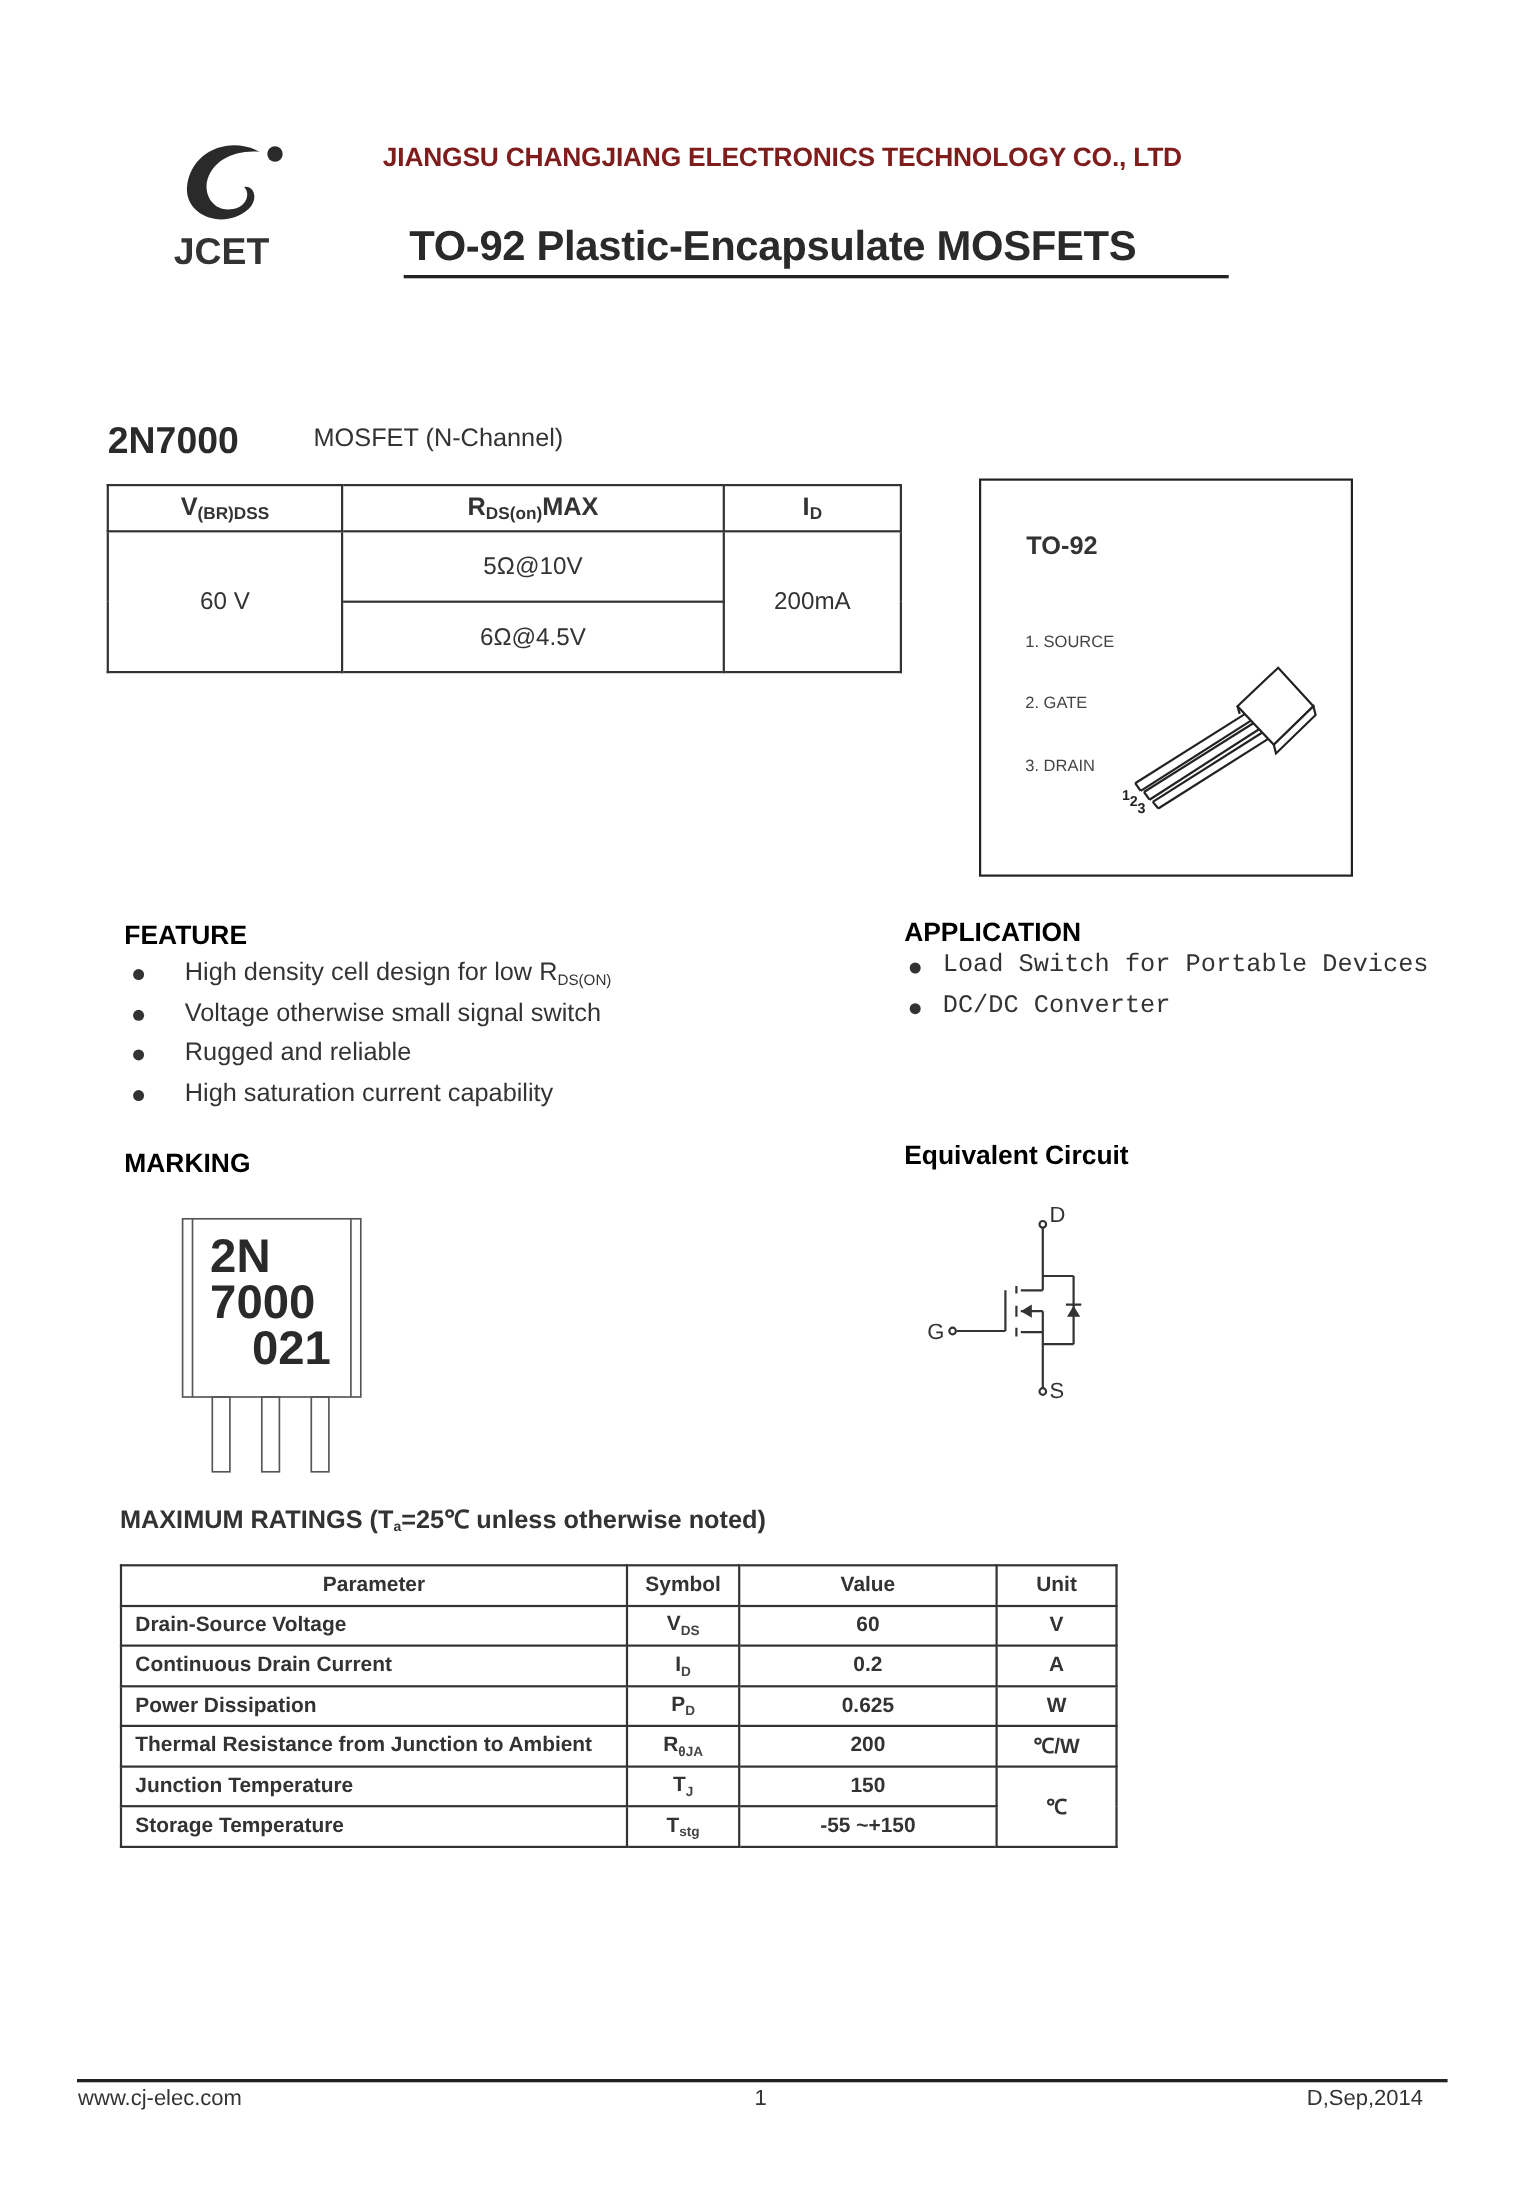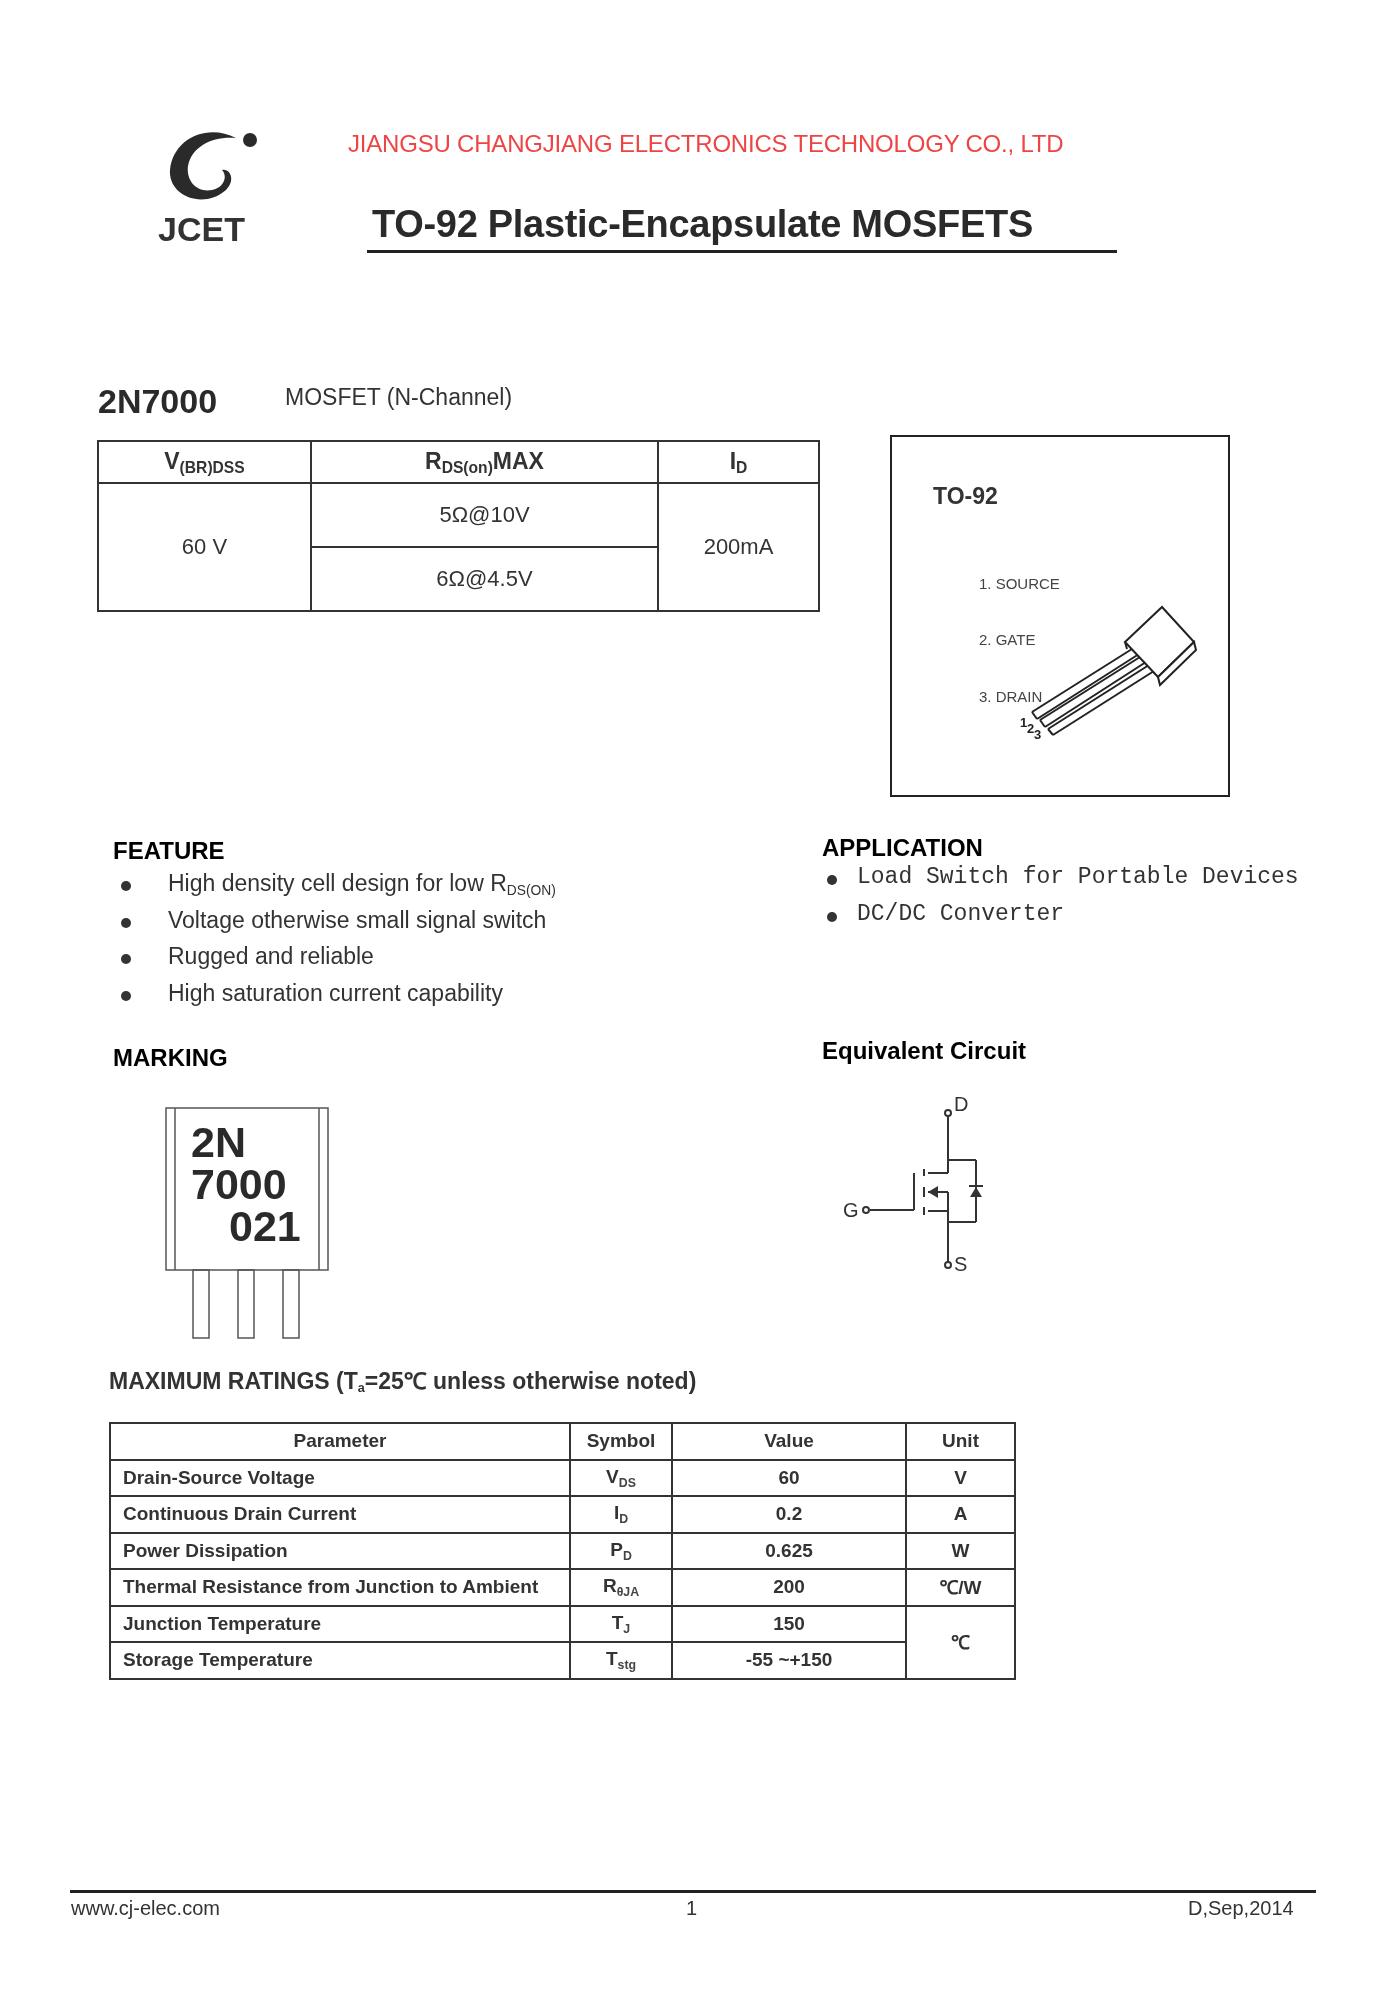--- a/index.html
+++ b/index.html
@@ -4,41 +4,41 @@
 <style>
   * { box-sizing: border-box; margin: 0; padding: 0; }
   html, body { width: 1389px; height: 1989px; background: #ffffff; }
   body { position: relative; font-family: "Liberation Sans", sans-serif; color: #222; overflow: hidden; }
   .abs { position: absolute; }
 
   
   #logo { left: 150px; top: 118px; width: 120px; height: 140px; }
   #logo svg { position: absolute; left: 8px; top: 0; }
   #logo-text { position: absolute; left: 8px; top: 92px; font-size: 34px; font-weight: bold; color: #333; letter-spacing: 0px; }
-  #company { left: 348px; top: 130px; font-size: 24px; font-weight: normal; color: #ef4444; letter-spacing: -0.2px; }
+  #company { left: 348px; top: 130px; font-size: 24px; font-weight: bold; color: #7f1d1d; letter-spacing: -0.2px; }
   #doc-title { left: 372px; top: 203px; font-size: 38px; font-weight: bold; color: #2a2a2a; letter-spacing: -0.3px; }
   #title-rule { left: 367px; top: 250px; width: 750px; height: 3px; background: #222; }
 
   
   #part-no { left: 98px; top: 382px; font-size: 34px; font-weight: bold; color: #2a2a2a; }
   #part-desc { left: 285px; top: 384px; font-size: 23px; color: #333; }
 
   
   table { border-collapse: collapse; }
   #summary { left: 97px; top: 440px; width: 723px; }
   #summary td, #summary th { border: 2px solid #333; text-align: center; color: #333; }
   #summary th { height: 42px; font-size: 23px; font-weight: bold; }
   #summary td { font-size: 22px; font-weight: normal; height: 64px; }
   sub.s { font-size: 0.68em; vertical-align: -0.25em; }
   sub.t { font-size: 0.6em; vertical-align: -0.3em; }
 
   
   #pkg { left: 890px; top: 435px; width: 340px; height: 362px; border: 2.5px solid #222; }
   #pkg-title { position: absolute; left: 41px; top: 46px; font-size: 23px; font-weight: bold; color: #333; }
-  .pin-label { position: absolute; left: 40px; font-size: 15px; color: #444; margin-left: 47px; }
+  .pin-label { position: absolute; left: 40px; font-size: 15px; color: #444; }
 
   
   .section-h { font-size: 24px; font-weight: bold; color: #000000; }
   .bullet-list { list-style: none; }
   .bullet-list li { position: relative; font-size: 23px; color: #333; height: 36.5px; }
   .bullet-list li .dot { position: absolute; top: 11px; width: 10px; height: 10px; border-radius: 50%; background: #333; }
   #feature-h { left: 113px; top: 837px; }
   #feature-list { left: 113px; top: 870px; }
   #feature-list li .dot { left: 8px; }
   #feature-list li .txt { position: absolute; left: 55px; top: 0; white-space: nowrap; }

